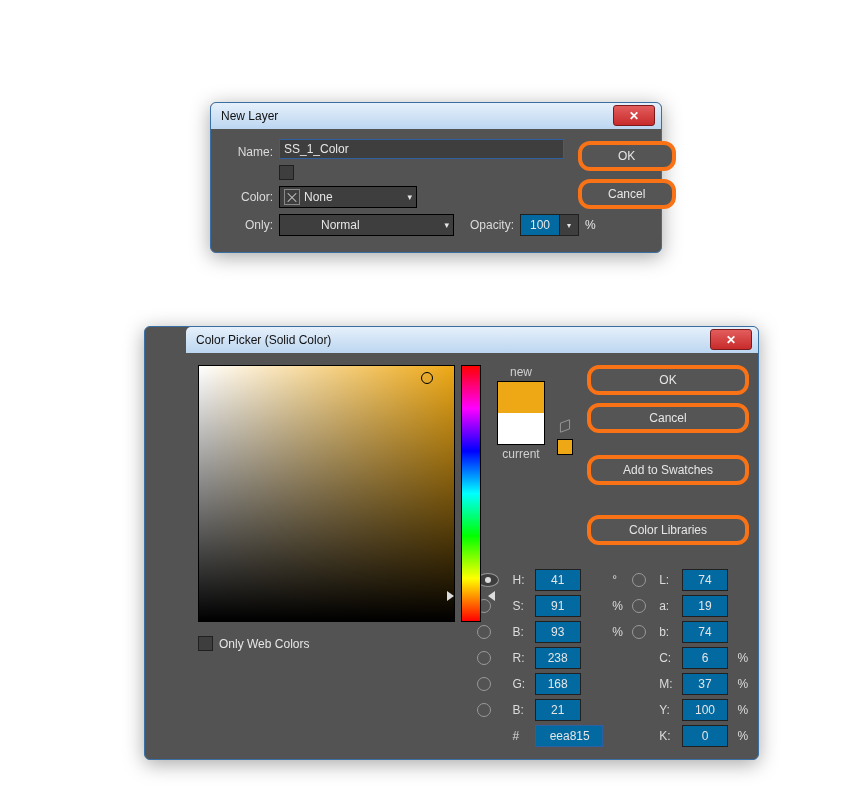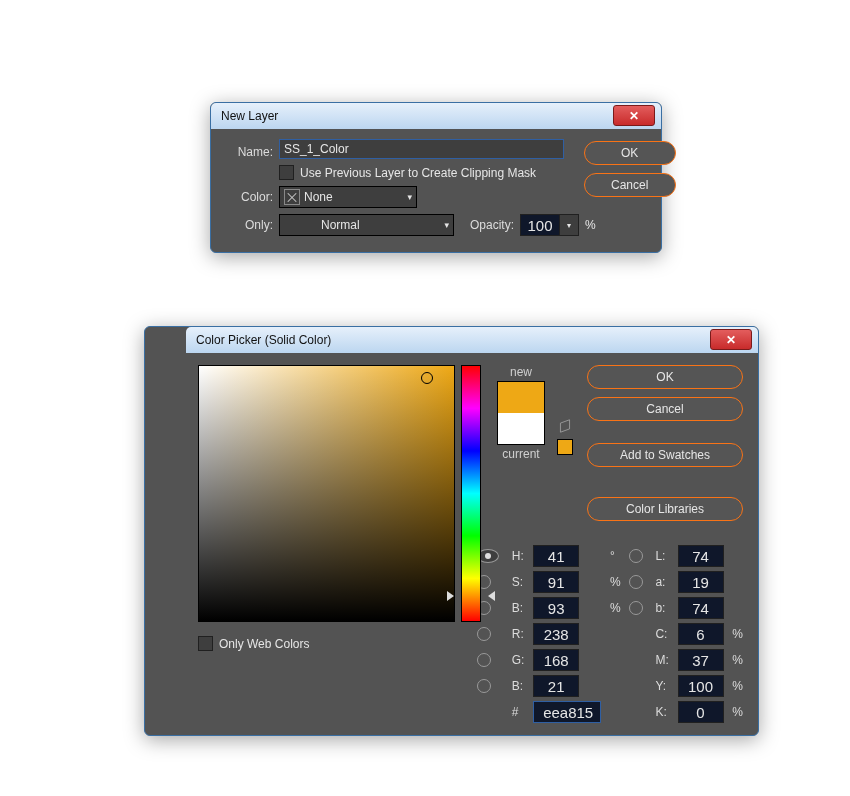--- a/index.html
+++ b/index.html
@@ -12,22 +12,22 @@
   .row{display:flex;align-items:center;margin-bottom:6px;}
   .lbl{color:#dcdcdc;text-align:right;padding-right:6px;}
   .textin{background:#3e3e3e;border:1px solid #2f5fa3;color:#e6e6e6;height:18px;padding:0 4px;font-size:12px;}
   .sel{background:#3e3e3e;border:1px solid #000000;color:#e6e6e6;height:20px;display:flex;align-items:center;justify-content:space-between;padding:0 4px;}
   .sel .chev{font-size:9px;}
   .xicon{display:inline-block;width:14px;height:14px;border:1px solid #888;margin-right:4px;position:relative;}
   .xicon:before,.xicon:after{content:"";position:absolute;left:1px;right:1px;top:50%;border-top:1px solid #ccc;}
   .xicon:before{transform:rotate(45deg);}
   .xicon:after{transform:rotate(-45deg);}
   .chk{width:13px;height:13px;border:1px solid #202020;background:#3e3e3e;margin-right:6px;flex:none;}
-  .btn{height:22px;padding:0 18px;background:#555;border:1px solid #f97316;border-radius:12px;color:#e6e6e6;display:inline-flex;align-items:center;justify-content:center;min-width:54px;}
-  .numbox{width:40px;height:18px;background:#0f172a;border:1px solid #202020;color:#e6e6e6;text-align:center;font-size:15px;}
+  .btn{height:22px;padding:0 18px;background:#555;border:4px solid #f97316;border-radius:12px;color:#e6e6e6;display:inline-flex;align-items:center;justify-content:center;min-width:54px;}
+  .numbox{width:40px;height:18px;background:#0369a1;border:1px solid #202020;color:#e6e6e6;text-align:center;font-size:12px;}
   .spin{width:18px;height:20px;border:1px solid #202020;border-left:none;background:#3e3e3e;display:flex;align-items:center;justify-content:center;font-size:8px;}
   
   .cp-body{display:flex;padding:12px;}
   .satval{width:255px;height:255px;position:relative;border:1px solid #000;}
   .satval .cursor{position:absolute;width:10px;height:10px;border:1px solid #000;border-radius:50%;left:228px;top:12px;transform:translate(-50%,-50%);}
   .huebar{width:18px;height:255px;margin:0 6px;border:1px solid #000;background:linear-gradient(to bottom,#ff0000 0%,#ff00ff 16.6%,#0000ff 33.3%,#00ffff 50%,#00ff00 66.6%,#ffff00 83.3%,#ff0000 100%);position:relative;}
   .huemark{position:absolute;width:0;height:0;}
   .huemark.left{left:-8px;border-top:5px solid transparent;border-bottom:5px solid transparent;border-left:7px solid #ddd;}
   .huemark.right{right:-8px;border-top:5px solid transparent;border-bottom:5px solid transparent;border-right:7px solid #ddd;}
   .newcur{margin-left:4px;width:60px;text-align:center;color:#cfcfcf;}
@@ -53,21 +53,20 @@
     <span class="closebtn"></span>
   </div>
   <div class="content" style="display:flex;">
     <div style="flex:1;">
       <div class="row">
         <span class="lbl" style="width:50px;margin-top:6px;">Name:</span>
         <input class="textin" style="width: 275px;" value="SS_1_Color">
       </div>
       <div class="row" style="padding-left:56px;">
         <span class="chk"></span>
-        <span>Use Previous Layer to Create Clipping Mask</span>
       </div>
       <div class="row">
         <span class="lbl" style="width:50px;">Color:</span>
         <div class="sel" style="width:128px;">
           <span style="display:flex;align-items:center;">
               <span class="xicon"></span>
               <span>None</span>
             </span>
           <span class="chev">▾</span>
         </div>

